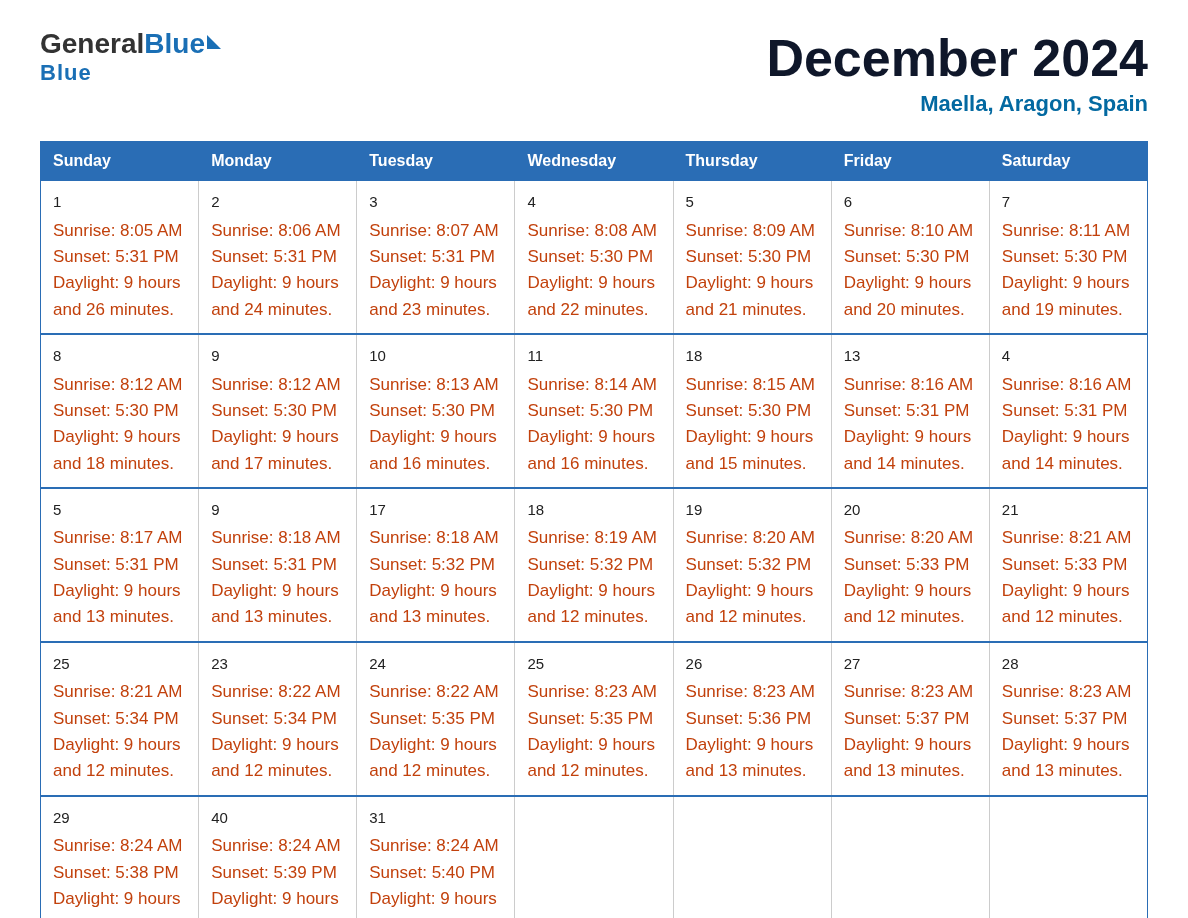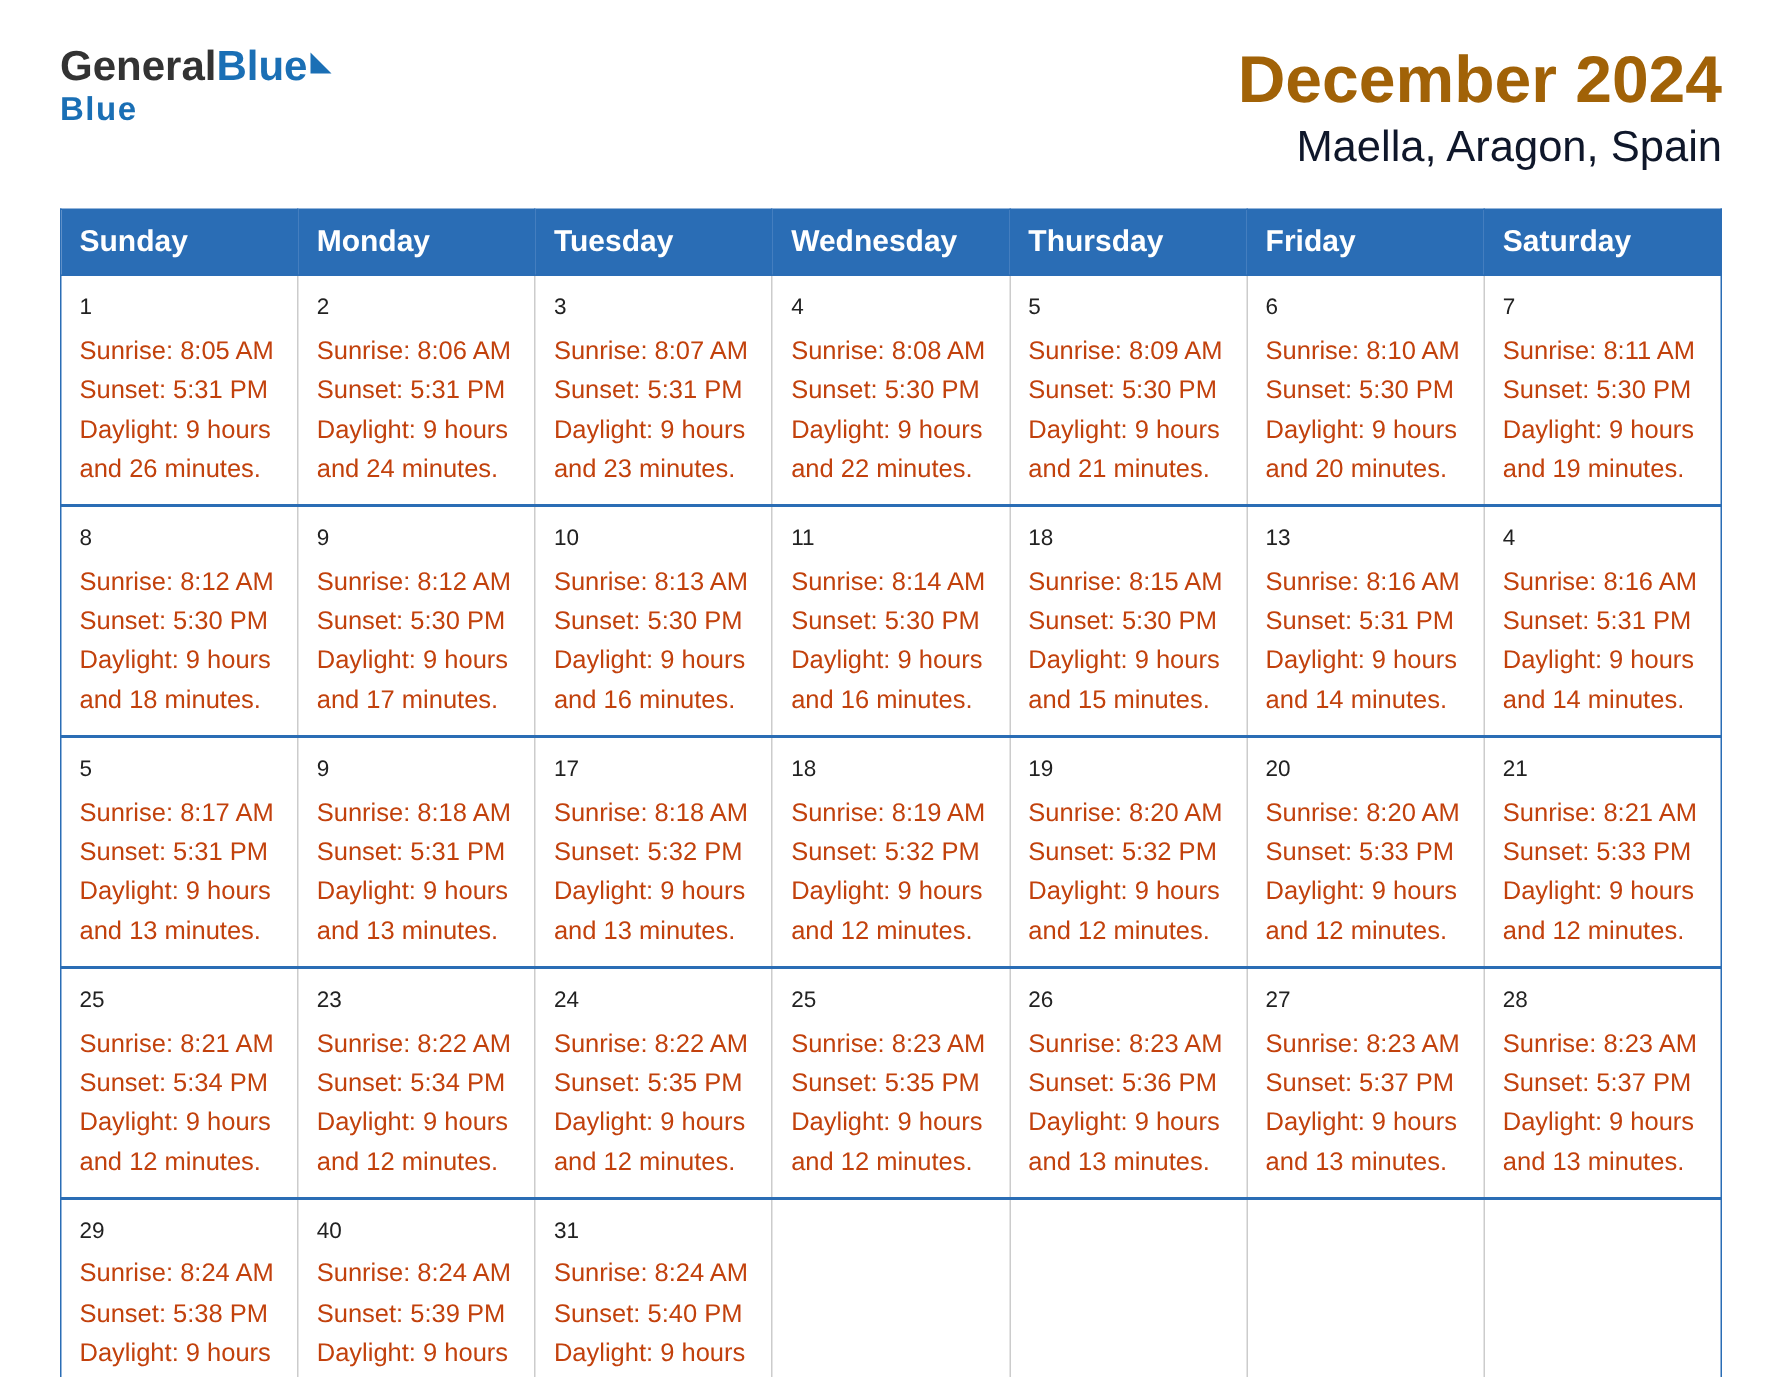--- a/index.html
+++ b/index.html
@@ -44,40 +44,40 @@
       font-size: 22px;
       font-weight: bold;
       color: #1a6fb5;
       margin-top: 2px;
       letter-spacing: 1px;
     }
     .title-block {
       text-align: right;
     }
     .title-block h1 {
-      font-size: 44px;
+      font-size: 52px;
       font-weight: bold;
-      color: #a16207;
+      color: #0f172a;
       line-height: 1.1;
     }
     .title-block h2 {
-      font-size: 29px;
-      font-weight: normal;
-      color: #0f172a;
+      font-size: 22px;
+      font-weight: bold;
+      color: #0369a1;
       margin-top: 4px;
     }
     table {
       width: 100%;
       border-collapse: collapse;
       table-layout: fixed;
     }
     thead tr th {
       background-color: #2a6db5;
       color: #fff;
-      font-size: 20px;
+      font-size: 16px;
       font-weight: bold;
       padding: 10px 12px;
       text-align: left;
       border: 1px solid #2a6db5;
     }
     tbody tr {
       border-bottom: 2px solid #2a6db5;
     }
     tbody tr td {
       vertical-align: top;

